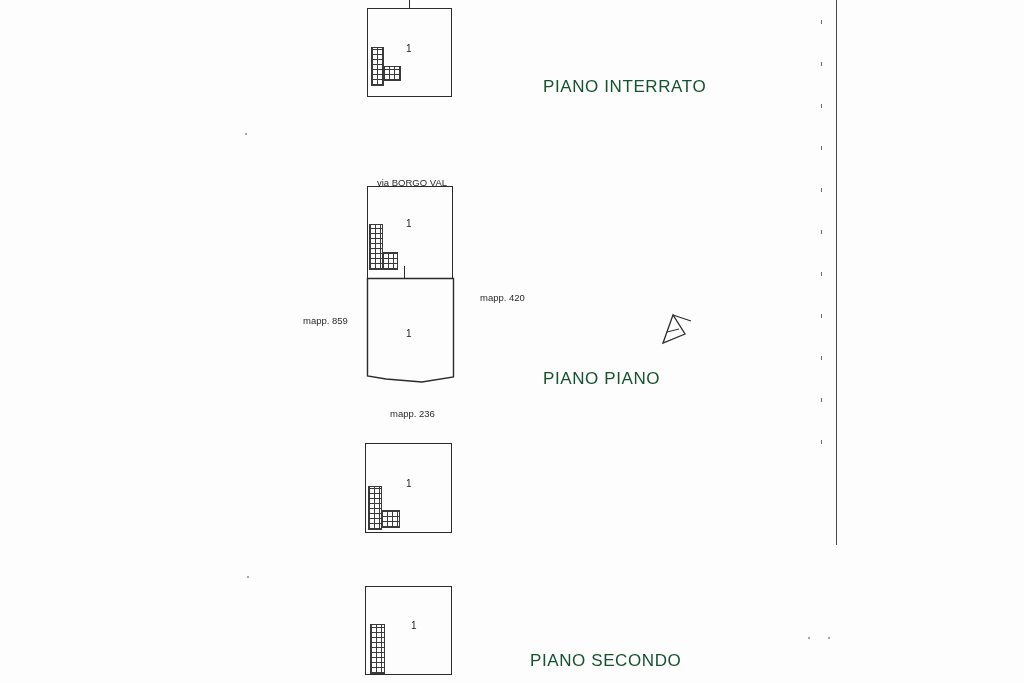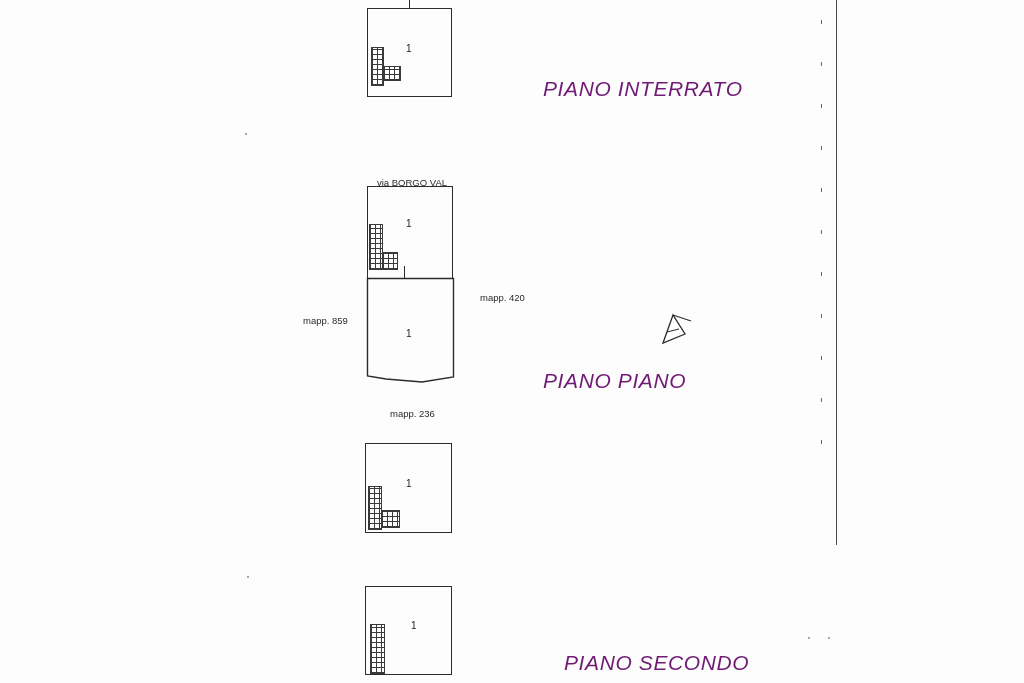--- a/index.html
+++ b/index.html
@@ -35,26 +35,25 @@
   .small-label{
     position:absolute;
     font-size:9.5px;
     color:#2a2a2a;
     line-height:1;
     white-space:nowrap;
     margin-top:16px;
   }
   .floor-title{
     position:absolute;
-    font-size:21px;
+    font-size:17px;
     letter-spacing:0.6px;
-    color:#701a75;
+    color:#14532d;
     line-height:1;
     white-space:nowrap;
-    font-style:italic;
   }
   .thin-vline{
     position:absolute;
     width:1px;
     background:#4a4a4a;
   }
   .dashed-vline{
     position:absolute;
     width:1px;
     background-image:repeating-linear-gradient(180deg, #6a6a6a 0 4px, transparent 4px 42px);
@@ -103,21 +102,21 @@
   <div class="floor-title" style="left:543px;top:370px;">PIANO PIANO</div>
 
   <div class="plan-rect" style="left:365px;top:443px;width:87px;height:90px;"></div>
   <div class="stair" style="left:368px;top:486px;width:14px;height:44px;"></div>
   <div class="stair" style="left:381px;top:510px;width:19px;height:18px;"></div>
   <div class="unit-label" style="left:406px;top:479px;">1</div>
 
   <div class="plan-rect" style="left:365px;top:586px;width:87px;height:89px;"></div>
   <div class="stair" style="left:370px;top:624px;width:15px;height:50px;"></div>
   <div class="unit-label" style="left:411px;top:621px;">1</div>
-  <div class="floor-title" style="left:564px;top:652px;text-align:center;">PIANO SECONDO</div>
+  <div class="floor-title" style="left:530px;top:652px;text-align:center;">PIANO SECONDO</div>
 
   <div class="thin-vline" style="left:836px;top:0;height:545px;"></div>
   <div class="dashed-vline" style="left:821px;top:20px;height:460px;"></div>
   <div class="speck" style="left:245px;top:133px;"></div>
   <div class="speck" style="left:247px;top:576px;"></div>
   <div class="speck" style="left:808px;top:637px;"></div>
   <div class="speck" style="left:828px;top:637px;"></div>
 
 </div>
 

